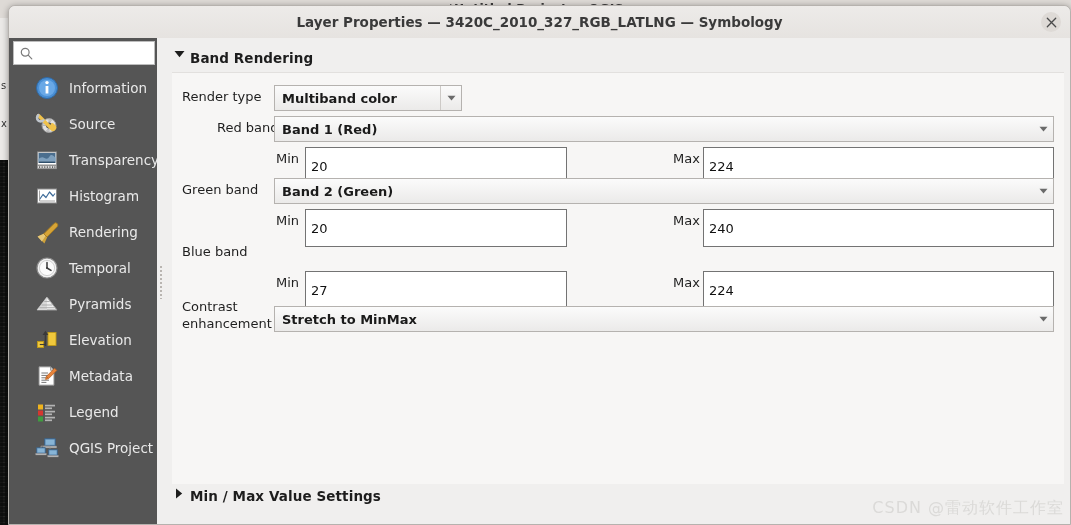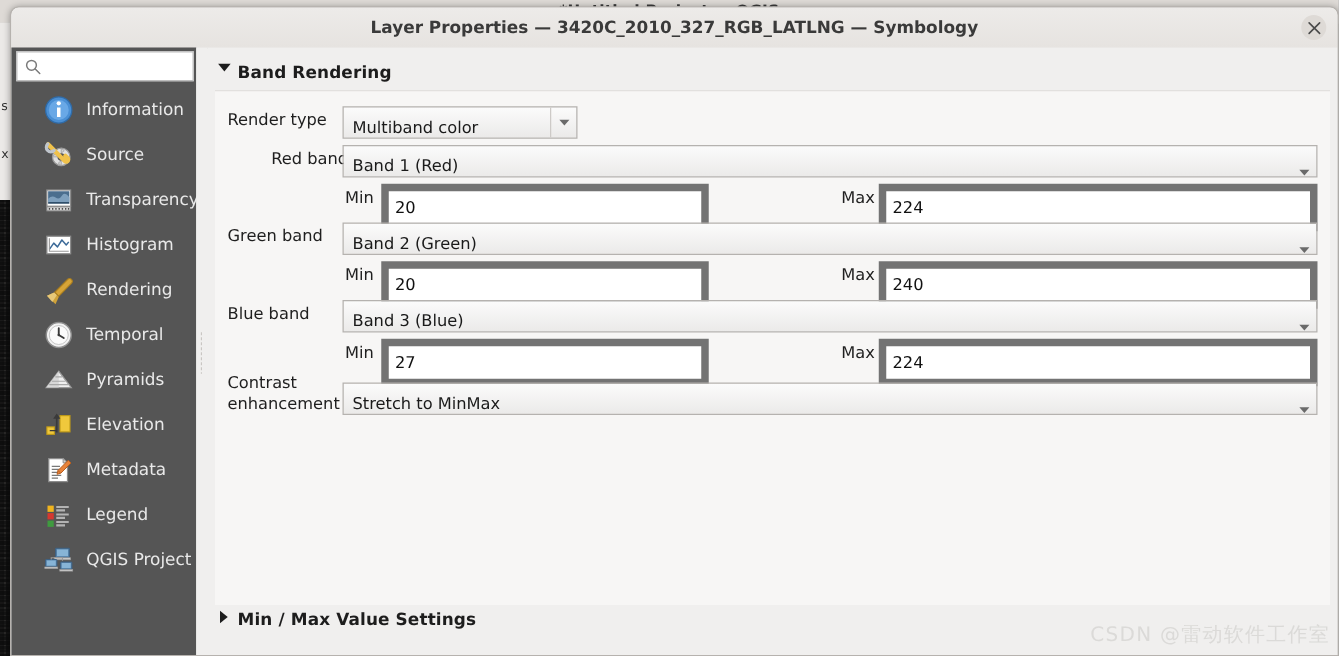--- a/index.html
+++ b/index.html
@@ -267,22 +267,23 @@
     white-space: nowrap;
   }
 
   .combo {
     position: absolute;
     height: 26px;
     background: linear-gradient(180deg, #fbfbfb 0%, #ebeae9 100%);
     border: 1px solid #b5b2af;
     box-sizing: border-box;
     display: flex;
-    align-items: flex-end;
+    align-items: center;
     cursor: pointer;
+    font-weight: bold;
   }
   .combo .cvalue {
     font-size: 13px;
     color: #1a1a1a;
     margin-left: 7px;
     white-space: nowrap;
     overflow: hidden;
     text-overflow: ellipsis;
     flex: 1 1 auto;
   }
@@ -295,21 +296,21 @@
   }
   .combo.boxed .carrow {
     border-left: 1px solid #cdcac7;
     height: 100%;
   }
 
   .lineedit {
     position: absolute;
     height: 38px;
     background: #ffffff;
-    border: 6px solid #737373;
+    border: 1px solid #737373;
     box-sizing: border-box;
     display: flex;
     align-items: center;
     cursor: text;
     text-align: center;
   }
   .lineedit .lvalue {
     font-size: 13px;
     color: #111;
     margin-left: 5px;
@@ -593,28 +594,20 @@
         <span class="form-label" style="left:104px; top:140px;">Min</span>
         <div class="lineedit" style="left:133px; top:136px; width:262px;">
           <span class="lvalue">20</span>
         </div>
         <span class="form-label" style="left:501px; top:140px;">Max</span>
         <div class="lineedit" style="left:531px; top:136px; right:10px;">
           <span class="lvalue">240</span>
         </div>
 
         <span class="form-label" style="left:10px; top:171px;">Blue band</span>
-        <div class="combo" style="left:102px; top:167px; right:10px;">
-          <span class="cvalue">Band 3 (Blue)</span>
-          <span class="carrow">
-            <svg width="9" height="6" viewBox="0 0 9 6">
-                <path d="M0.5 0.8 H8.5 L4.5 5.4 Z" fill="#6a6a6a"></path>
-              </svg>
-          </span>
-        </div>
         <span class="form-label" style="left:104px; top:202px;">Min</span>
         <div class="lineedit" style="left:133px; top:198px; width:262px;">
           <span class="lvalue">27</span>
         </div>
         <span class="form-label" style="left:501px; top:202px;">Max</span>
         <div class="lineedit" style="left:531px; top:198px; right:10px;">
           <span class="lvalue">224</span>
         </div>
 
         <span class="form-label" style="left:10px; top:226px;">Contrast</span>

